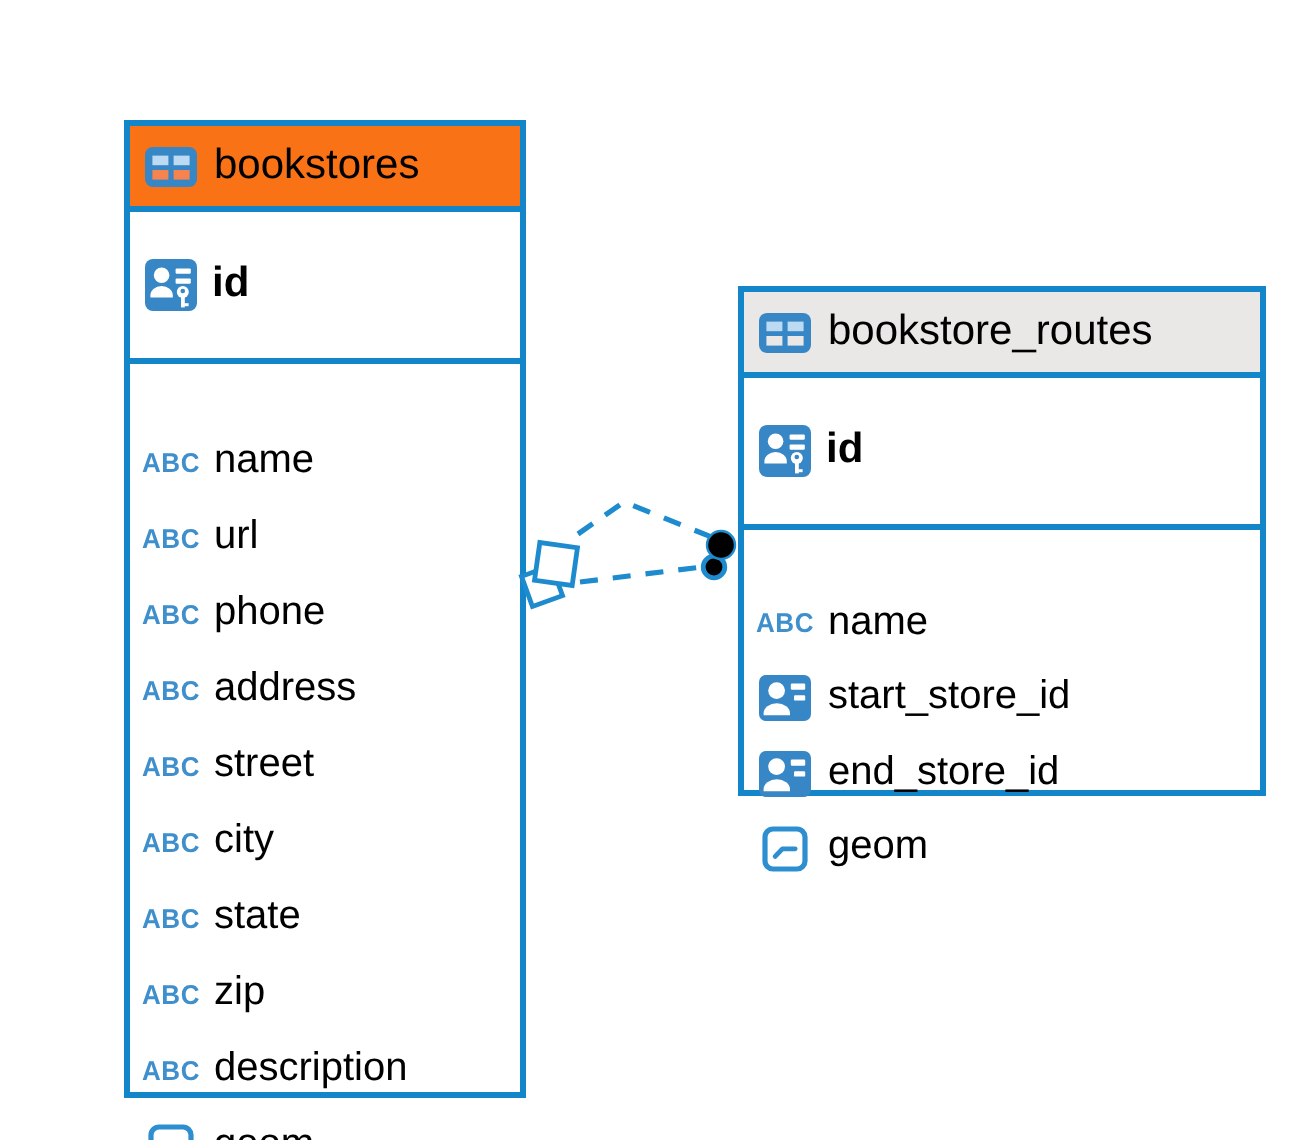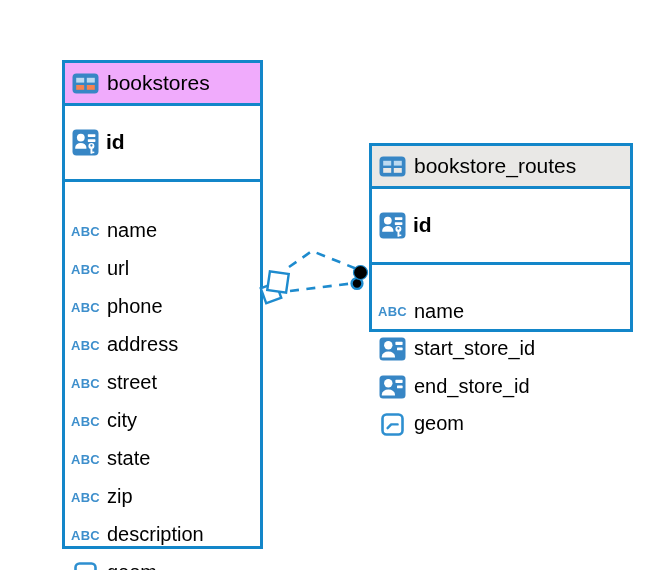--- a/index.html
+++ b/index.html
@@ -15,32 +15,32 @@
 
   
   .er-table {
     position:absolute;
     background:#fff;
     border:3px solid #1386C9;
     box-sizing:border-box;
     z-index:10;
   }
   .er-table.t0 { left:62px;  top:60px;  width:201px; height:489px; }
-  .er-table.t1 { left:369px; top:143px; width:264px; height:189px; }
+  .er-table.t1 { left:369px; top:143px; width:264px; height:255px; }
 
   .tbl-header {
     height:40px;
     display:flex; align-items:center;
     padding:0 7px; gap:8px;
     border-bottom:3px solid #1386C9;
     font-size:21px;
     box-sizing:content-box;
     white-space:nowrap;
   }
-  .t0 .tbl-header { background:#f0abfc; }
+  .t0 .tbl-header { background:#f97316; }
   .t1 .tbl-header { background:#E9E8E6; }
   .t0 .cell-b { fill:#F7834F; }
   .t1 .cell-b { fill:#E9E8E6; }
 
   .id-row {
     height:45px;
     display:flex; align-items:center;
     padding:14px 7px; gap:7px;
     border-bottom:3px solid #1386C9;
     font-weight:bold;

